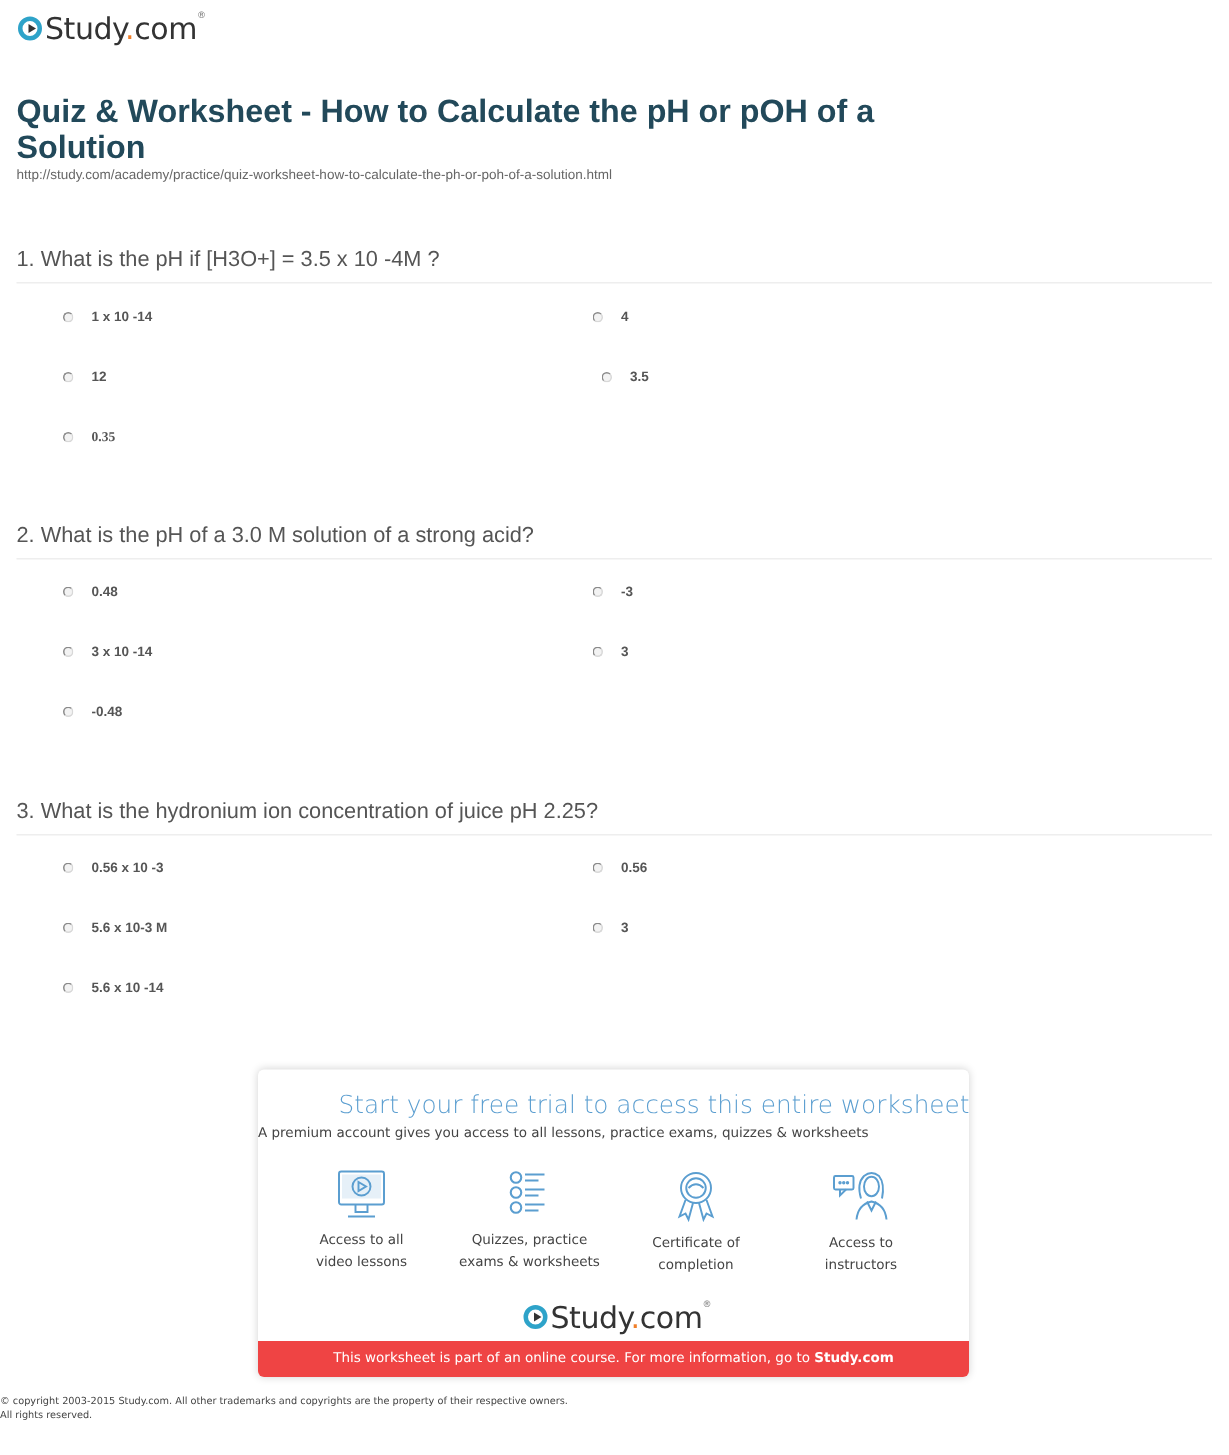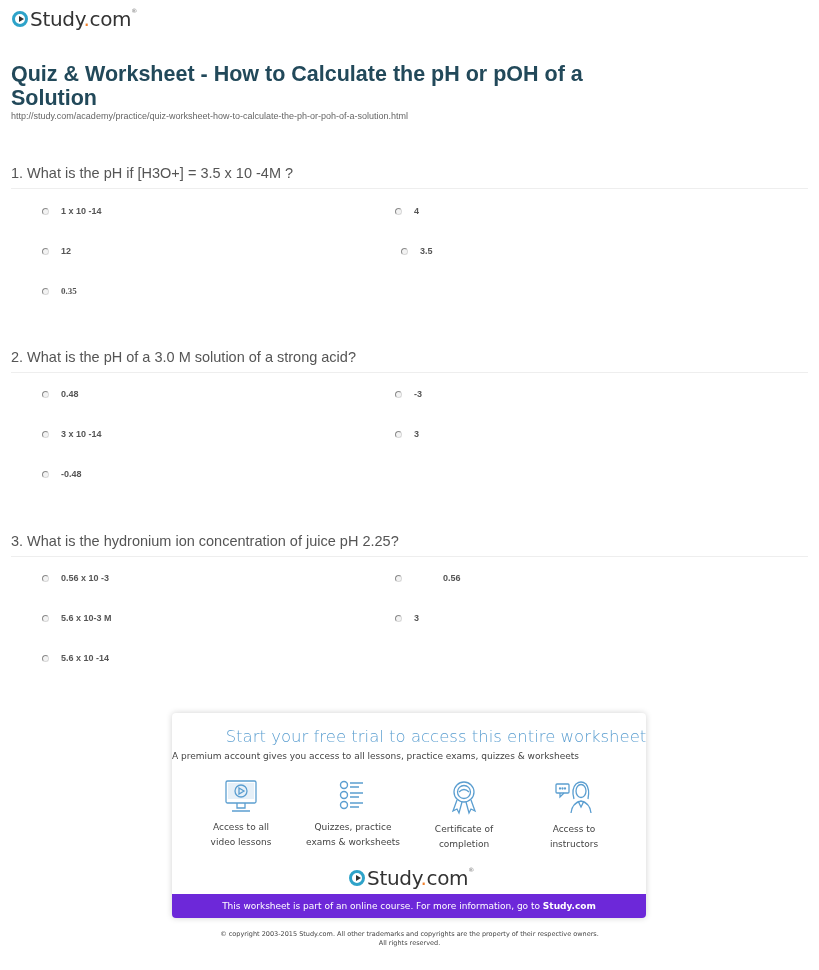--- a/index.html
+++ b/index.html
@@ -27,25 +27,25 @@
 
     .promo { position: absolute; left: 172px; top: 713px; width: 474px; height: 205px; background: #fff; border-radius: 4px;
       box-shadow: 0 0 6px rgba(0,0,0,0.18); overflow: hidden; }
     .promo-head { position: absolute; top: 14px; width: 100%; text-align: center; font-family: "DejaVu Sans", sans-serif; font-size: 16.5px; color: #5b9ed0; font-weight: 300; margin-left: 27px; }
     .promo-sub { position: absolute; top: 38px; width: 100%; text-align: left; font-family: "DejaVu Sans", sans-serif; font-size: 9px; color: #444; }
     .features { position: absolute; top: 66px; left: 0; width: 100%; height: 80px; }
     .feature { position: absolute; top: 0; width: 118px; text-align: center; }
     .feature svg { display: block; margin: 0 auto; }
     .feature-label { margin-top: 7px; font-family: "DejaVu Sans", sans-serif; font-size: 9px; color: #444; line-height: 14.5px; }
     .logo.promo-logo { left: 177px; top: 153px; }
-    .promo-bar { position: absolute; left: 0; bottom: 0; width: 100%; height: 24px; background: #6d28d9; color: #fff; text-align: center;
+    .promo-bar { position: absolute; left: 0; bottom: 0; width: 100%; height: 24px; background: #ef4444; color: #fff; text-align: center;
       font-family: "DejaVu Sans", sans-serif; font-size: 9px; line-height: 24px; }
     .promo-bar b { font-weight: bold; }
 
-    .copyright { position: absolute; left: 0; top: 930px; width: 819px; text-align: center; font-family: "DejaVu Sans", sans-serif; font-size: 6.5px; color: #444; line-height: 9px; }
+    .copyright { position: absolute; left: 0; top: 930px; width: 819px; font-family: "DejaVu Sans", sans-serif; font-size: 6.5px; color: #444; line-height: 9px; }
   </style>
 </head>
 <body>
 
 <div class="logo top">
   <span class="mark"></span>
   <span class="text"><span>Study</span><span class="dot">.</span><span>com</span><sup>®</sup></span>
 </div>
 
 <h1 class="title">Quiz &amp; Worksheet - How to Calculate the pH or pOH of a Solution</h1>
@@ -101,21 +101,21 @@
     </label>
 </div>
 
 <div class="question" style="top:533px;">
   <div class="q-text">3. What is the hydronium ion concentration of juice pH 2.25?</div>
   <div class="q-divider"></div>
   <label class="option" style="left:42px; top:40px;">
       <span class="radio"></span>
       <span class="opt-label">0.56 x 10 -3</span>
     </label>
-  <label class="option" style="left:395px; top:40px;gap:29px;">
+  <label class="option" style="left:395px; top:40px;">
       <span class="radio"></span>
       <span class="opt-label">0.56</span>
     </label>
   <label class="option" style="left:42px; top:80px;">
       <span class="radio"></span>
       <span class="opt-label">5.6 x 10-3 M</span>
     </label>
   <label class="option" style="left:395px; top:80px;">
       <span class="radio"></span>
       <span class="opt-label">3</span>

